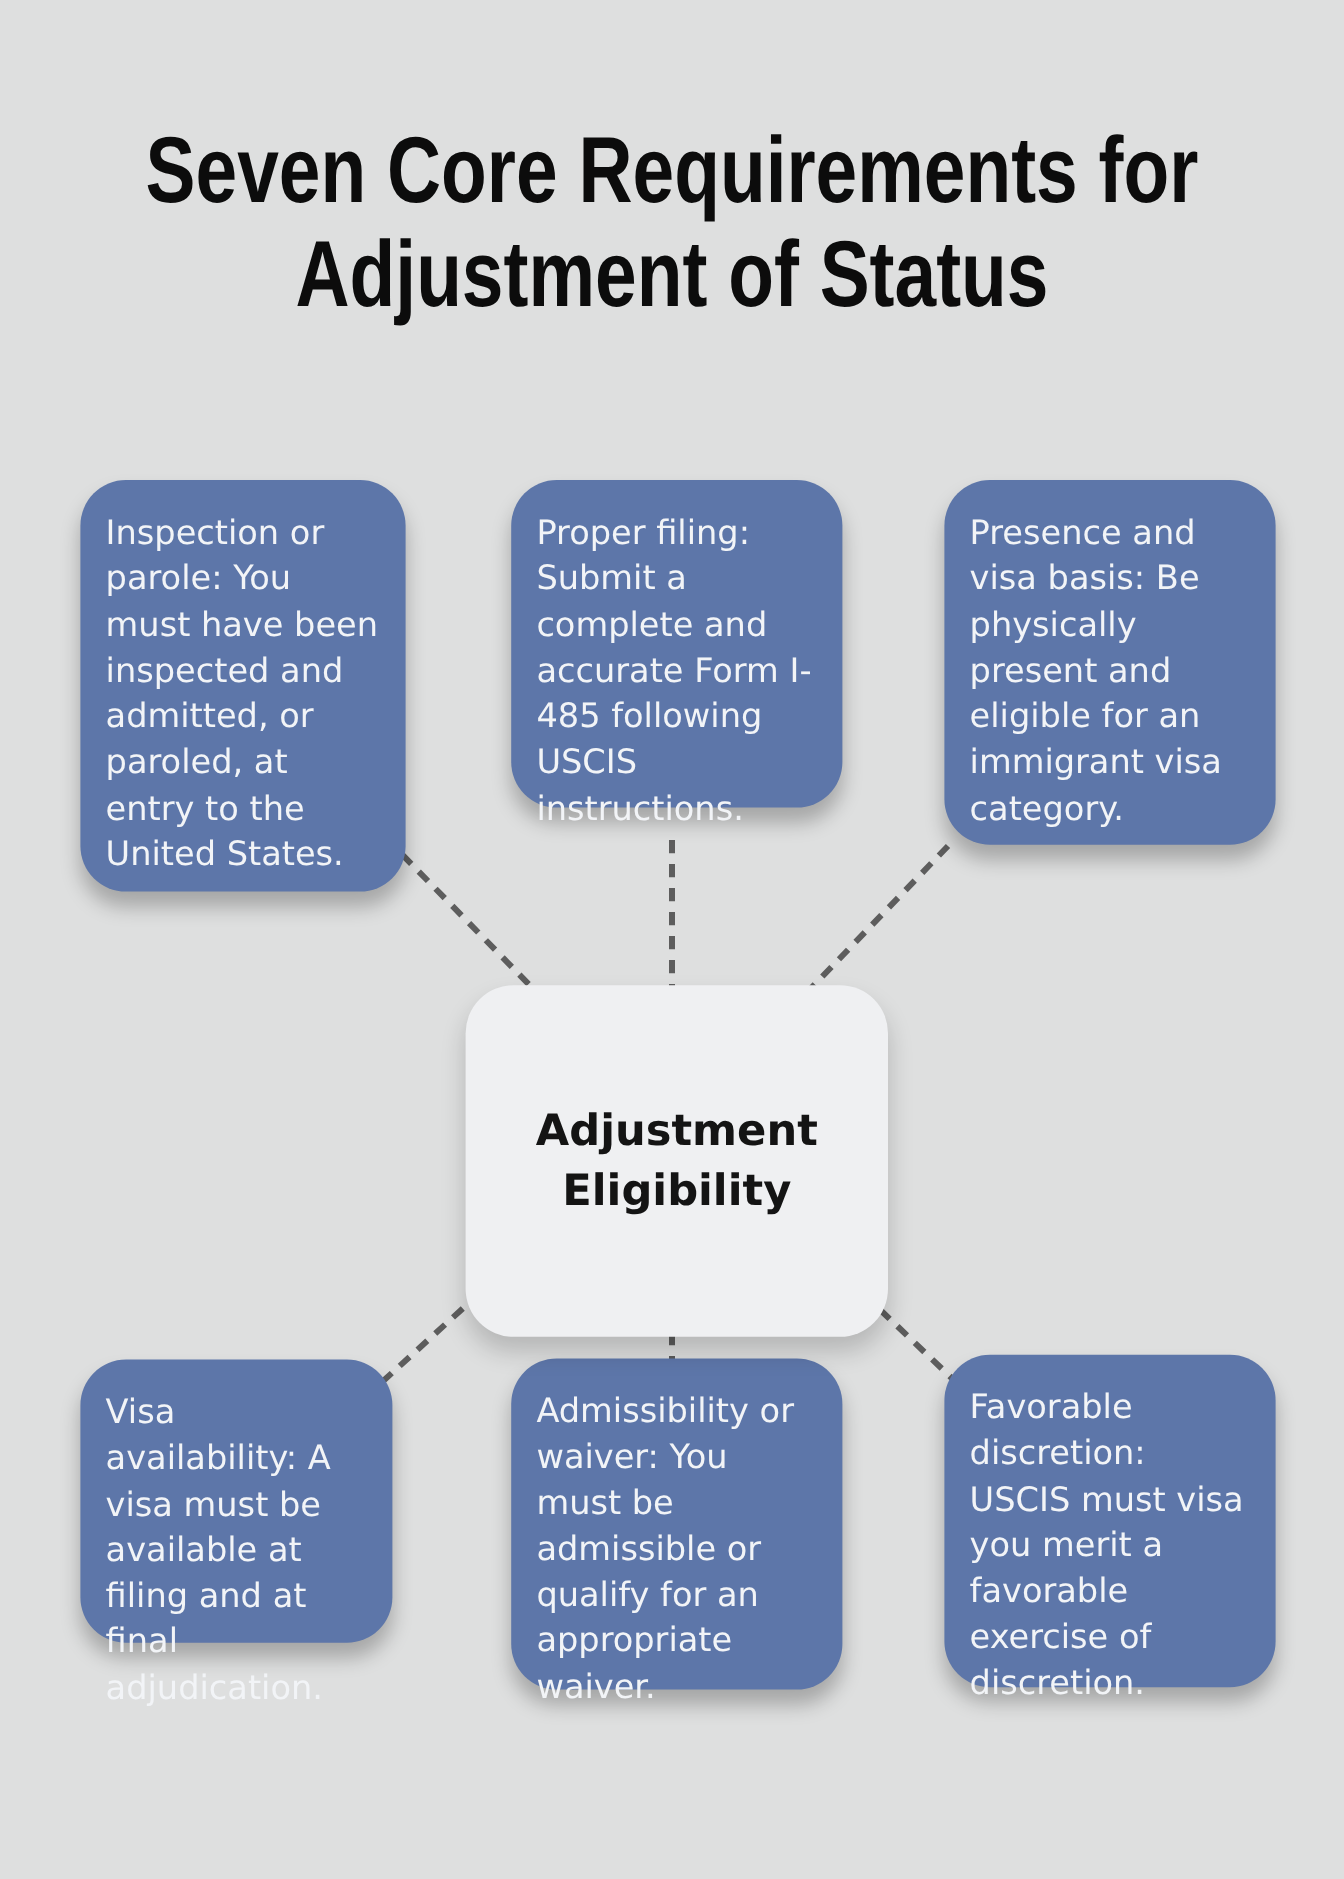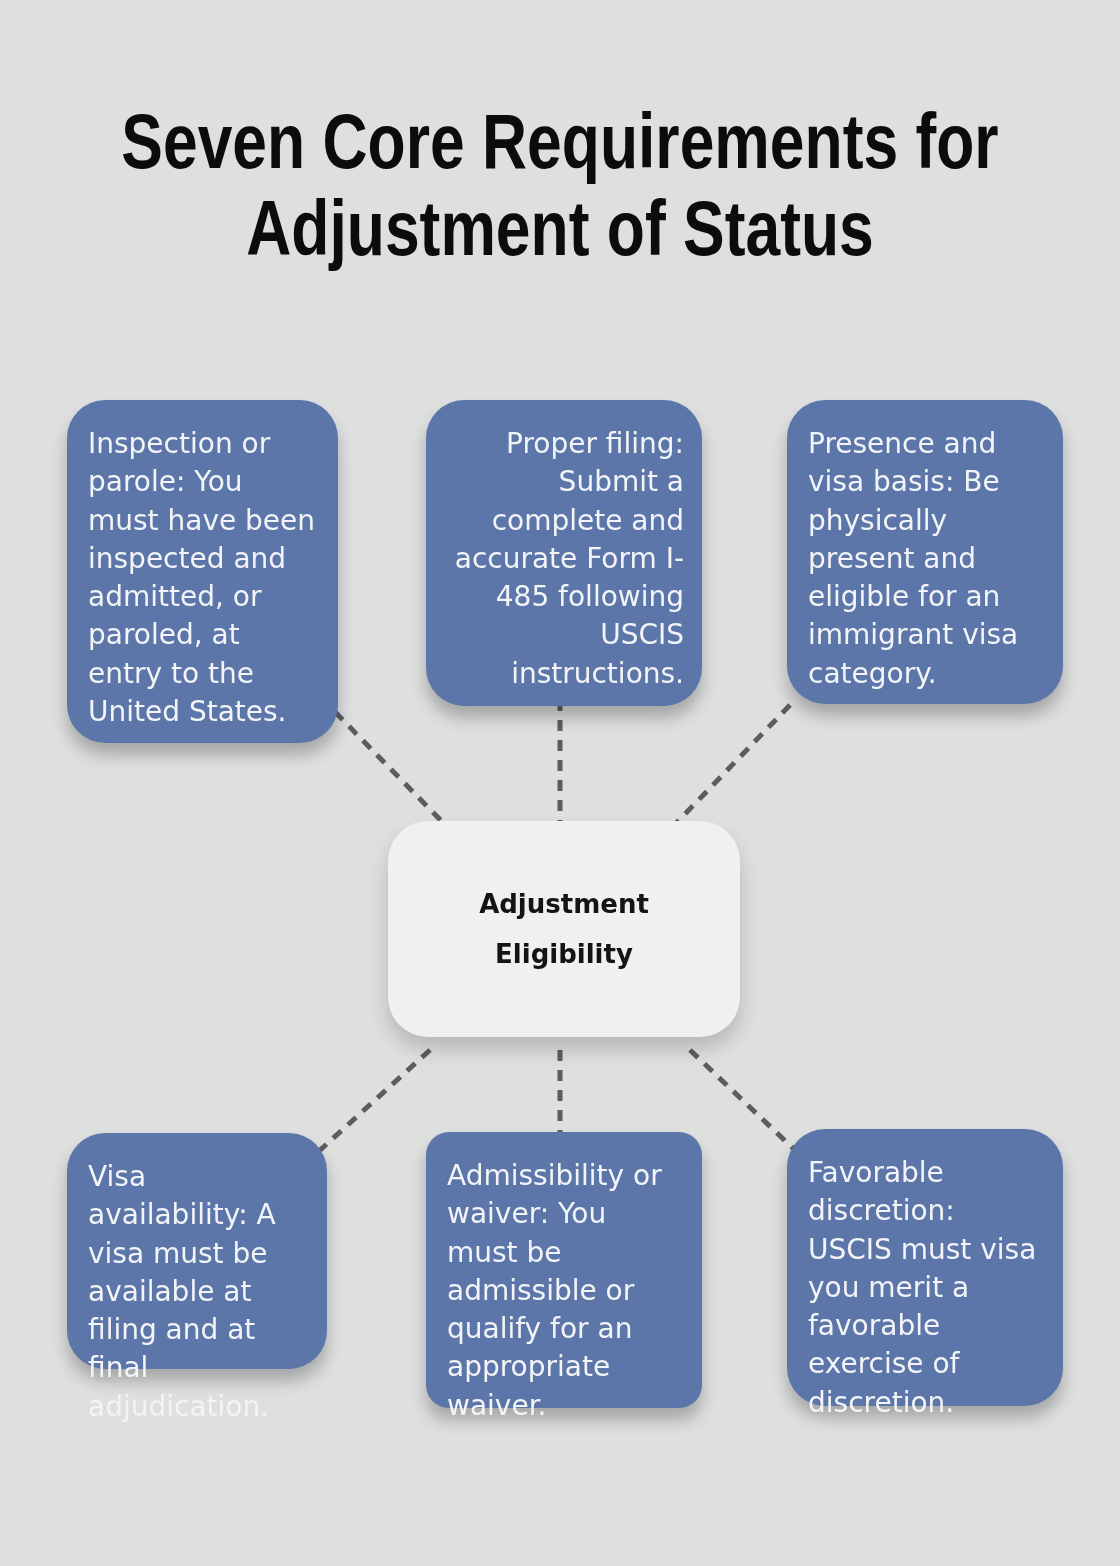--- a/index.html
+++ b/index.html
@@ -50,37 +50,37 @@
     background:var(--node-fill);
     color:var(--node-text);
     border-radius:38px;
     padding:25px 18px 0 21px;
     font-size:28px;
     line-height:38.3px;
     font-weight:400;
     box-shadow:0 12px 16px rgba(0,0,0,0.25);
   }
   .b1{left:67px;top:400px;width:271px;height:343px;}
-  .b2{left:426px;top:400px;width:276px;height:306px;text-align:right;}
+  .b2{left:426px;top:400px;width:276px;height:273px;}
   .b3{left:787px;top:400px;width:276px;height:304px;}
   .b4{left:67px;top:1133px;width:260px;height:236px;}
-  .b5{left:426px;top:1132px;width:276px;height:276px;border-radius:23px;}
+  .b5{left:426px;top:1132px;width:276px;height:276px;}
   .b6{left:787px;top:1129px;width:276px;height:277px;}
   .center-node{
     position:absolute;
     z-index:3;
-    left:388px;top:821px;width:352px;height:216px;
+    left:388px;top:821px;width:352px;height:293px;
     background:var(--center-fill);
     border-radius:40px;
     box-shadow:0 12px 20px rgba(0,0,0,0.18);
     display:flex;align-items:center;justify-content:center;
     text-align:center;
     color:var(--center-text);
     font-weight:700;
-    font-size:26px;
+    font-size:36px;
     line-height:50px;
     padding:0 30px;
   }
 </style>
 </head>
 <body>
 
 <div class="page">
 
   <h1 class="title">

